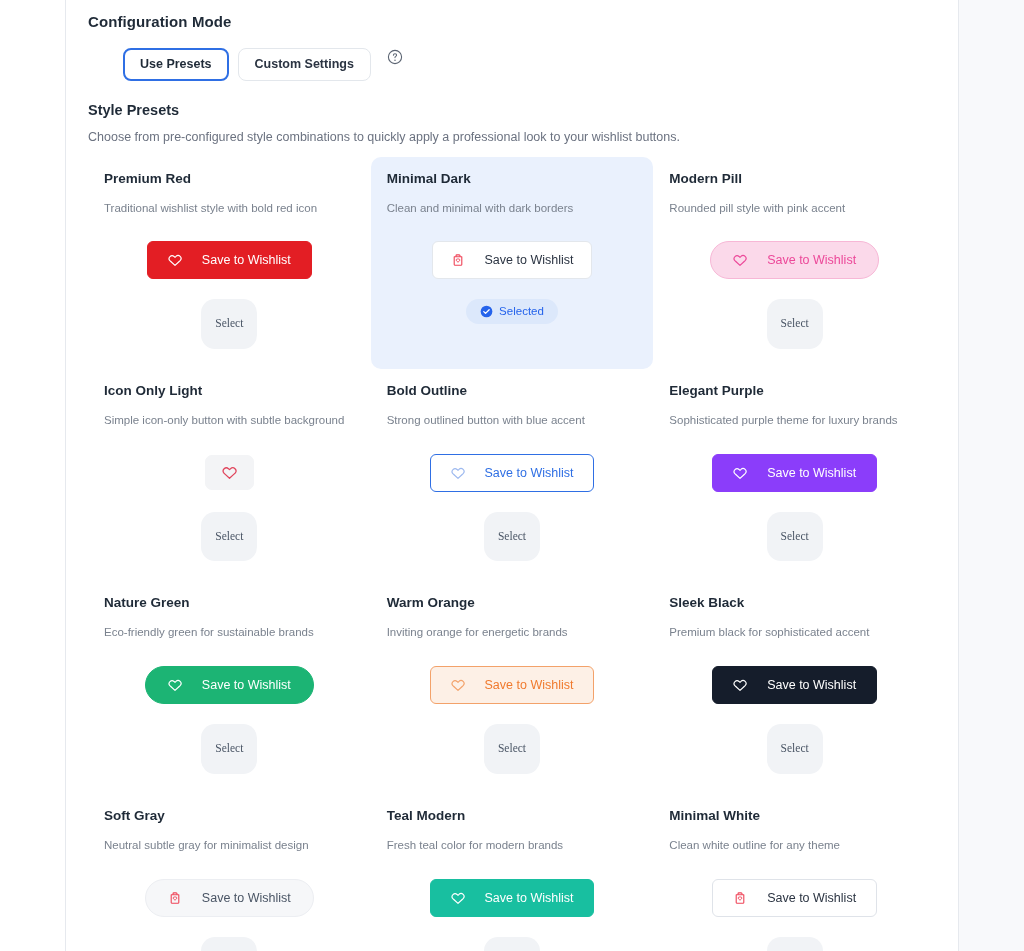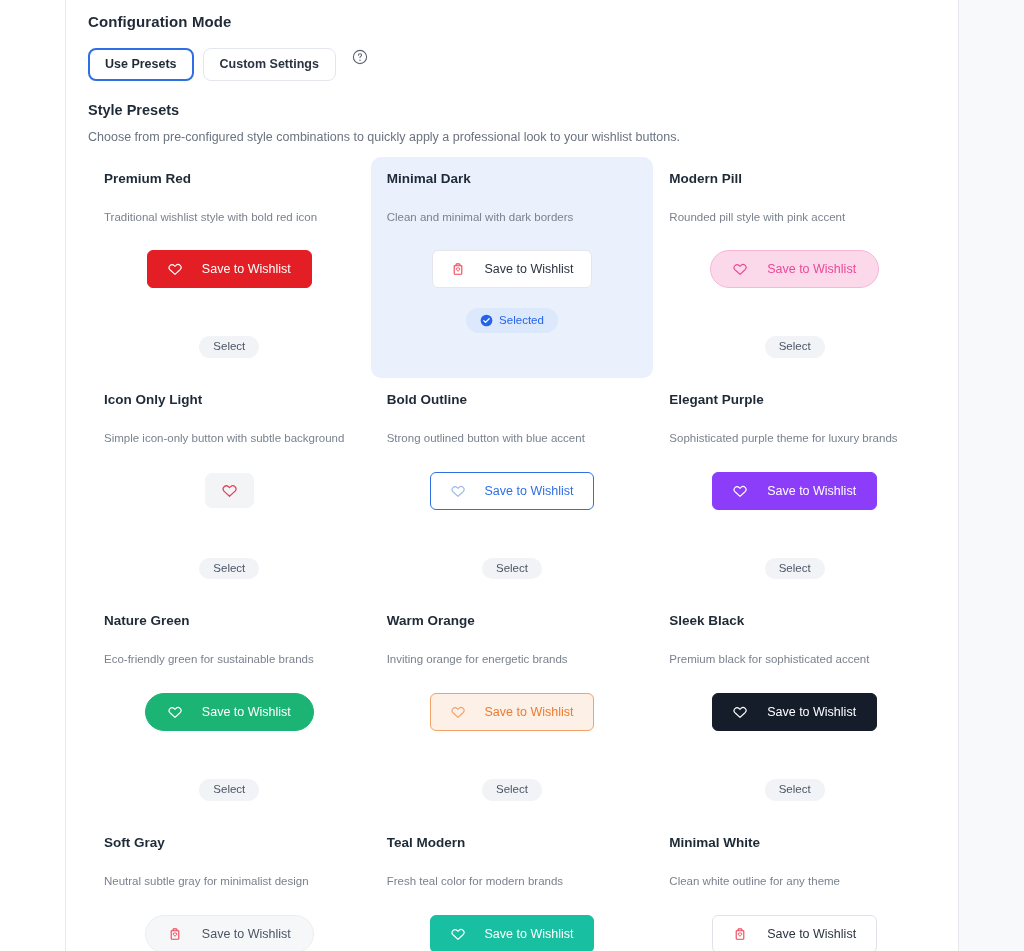--- a/index.html
+++ b/index.html
@@ -22,21 +22,21 @@
     font-size: 15px; font-weight: bold; color: #1f2a37;
     margin: 13px 0 0 0; letter-spacing: .1px;
   }
 
   .tabs-row { display: flex; align-items: center; gap: 9px; margin-top: 18px; }
   .tab {
     background: #ffffff; border: 1px solid #e3e7ec; border-radius: 8px;
     padding: 9px 16px; font-size: 12.5px; font-weight: bold; color: #2b3442;
     cursor: pointer; line-height: 1;
   }
-  .tab.active { border: 2px solid #2f6fe4; color: #1f2a37; padding: 8px 15px; }
+  .tab.active { border: 2px solid #2f6fe4; color: #1f2a37; padding: 8px 15px; margin-left: 35px; }
 
   .help-icon { width: 16px; height: 16px; margin-left: 7px; margin-bottom: 14px; cursor: pointer; display:block; }
 
   .sub-title {
     font-size: 14.5px; font-weight: bold; color: #1f2a37; margin-top: 21px;
   }
   .sub-desc {
     font-size: 12.5px; color: #6b7280; margin-top: 12px;
   }
 
@@ -52,37 +52,36 @@
     border-radius: 10px;
     padding: 14px 16px 20px 16px;
     min-height: 186px;
     display: flex; flex-direction: column;
     background: transparent;
     cursor: pointer;
   }
   .card.selected { background: #eaf1fd; }
 
   .card-title { font-size: 13.5px; font-weight: bold; color: #1f2a37; }
-  .card-desc { font-size: 11.5px; color: #7a828e; margin-top: 24px; line-height: 1.3; }
+  .card-desc { font-size: 11.5px; color: #7a828e; margin-top: 15px; line-height: 1.3; }
 
   .preview { display: flex; justify-content: center; align-items: center; margin-top: 26px; min-height: 38px; }
   .footer-row { display: flex; justify-content: center; margin-top: 20px; }
 
   .wl-btn {
     display: inline-flex; align-items: center; justify-content: center;
     gap: 20px; font-size: 12.5px; line-height: 1; cursor: pointer;
     white-space: nowrap; border: 1px solid transparent; background: none;
     font-family: "Liberation Sans", sans-serif;
   }
 
   .select-pill {
     background: #f1f3f6; color: #4a5565; border: none; border-radius: 14px;
-    font-size: 11.5px; padding: 5px 14px; cursor: pointer; line-height: 1;
-    font-family: Liberation Sans, sans-serif;
-    margin-top: 28px;
+    font-size: 11.5px; padding: 19px 14px; cursor: pointer; line-height: 1;
+    font-family: Liberation Serif, serif;
   }
   .selected-pill {
     background: #dce8fb; color: #2563eb; border: none; border-radius: 14px;
     font-size: 11.5px; padding: 6px 14px; cursor: pointer; line-height: 1;
     display: inline-flex; align-items: center; gap: 6px;
     font-family: "Liberation Sans", sans-serif; font-weight: 500;
   }
   .heart { flex: 0 0 auto; display: block; }
 </style>
 </head>

